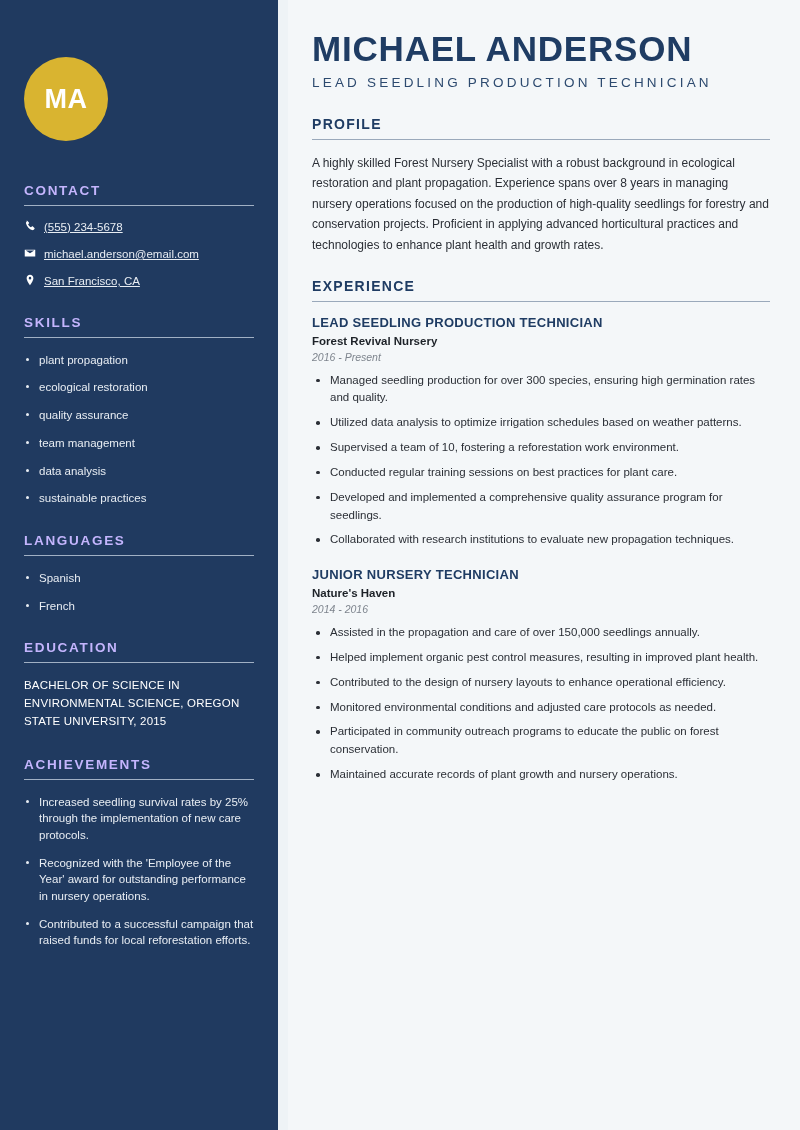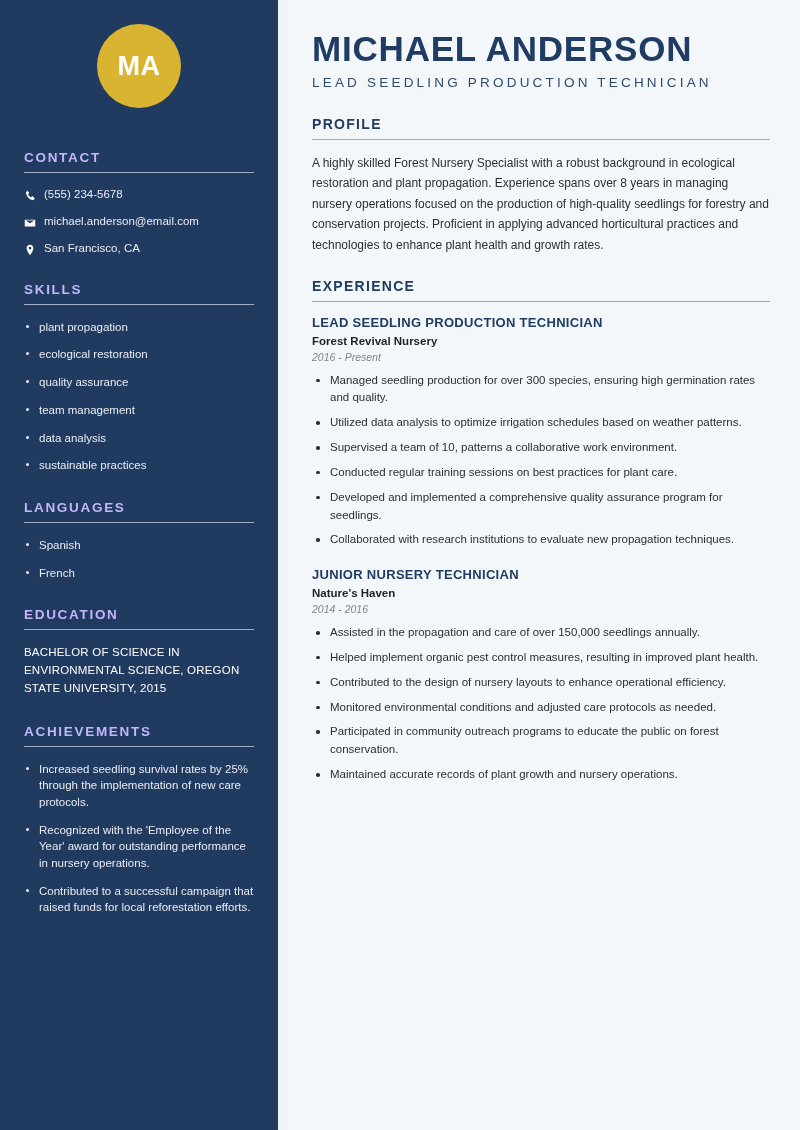--- a/index.html
+++ b/index.html
@@ -32,22 +32,21 @@
     position: relative;
   }
   .sidebar-gap {
     width: 10px;
     min-width: 10px;
     background: #eef3f6;
   }
 
   .avatar-wrap {
     display: flex;
-    justify-content: center;
-    padding-top: 24px;
+    padding-top: 57px;
     padding-bottom: 42px;
   }
   .avatar {
     width: 84px;
     height: 84px;
     border-radius: 50%;
     background: #d9b430;
     color: #ffffff;
     display: flex;
     align-items: center;
@@ -69,24 +68,25 @@
   }
   .side-rule {
     height: 1px;
     background: #b9c6d6;
     opacity: 0.85;
     margin-bottom: 14px;
   }
 
   .contact-row {
     display: flex;
-    align-items: flex-end;
+    align-items: flex-start;
     margin-bottom: 12px;
     font-size: 11.5px;
     color: #e8edf3;
+    text-decoration: underline;
   }
   .contact-ico {
     width: 20px;
     min-width: 20px;
     display: flex;
     align-items: center;
     color: #ffffff;
   }
   .contact-ico svg { display: block; }
   .contact-txt { line-height: 1.3; }
@@ -309,21 +309,21 @@
       <h2 class="main-head">EXPERIENCE</h2>
       <div class="main-rule"></div>
 
       <div class="exp-item">
         <h3 class="exp-role">LEAD SEEDLING PRODUCTION TECHNICIAN</h3>
         <div class="exp-company">Forest Revival Nursery</div>
         <div class="exp-dates">2016 - Present</div>
         <ul class="exp-list">
           <li>Managed seedling production for over 300 species, ensuring high germination rates and quality.</li>
           <li>Utilized data analysis to optimize irrigation schedules based on weather patterns.</li>
-          <li>Supervised a team of 10, patterns a collaborative work environment.</li>
+          <li>Supervised a team of 10, fostering a reforestation work environment.</li>
           <li>Conducted regular training sessions on best practices for plant care.</li>
           <li>Developed and implemented a comprehensive quality assurance program for seedlings.</li>
           <li>Collaborated with research institutions to evaluate new propagation techniques.</li>
         </ul>
       </div>
 
       <div class="exp-item">
         <h3 class="exp-role">JUNIOR NURSERY TECHNICIAN</h3>
         <div class="exp-company">Nature's Haven</div>
         <div class="exp-dates">2014 - 2016</div>

